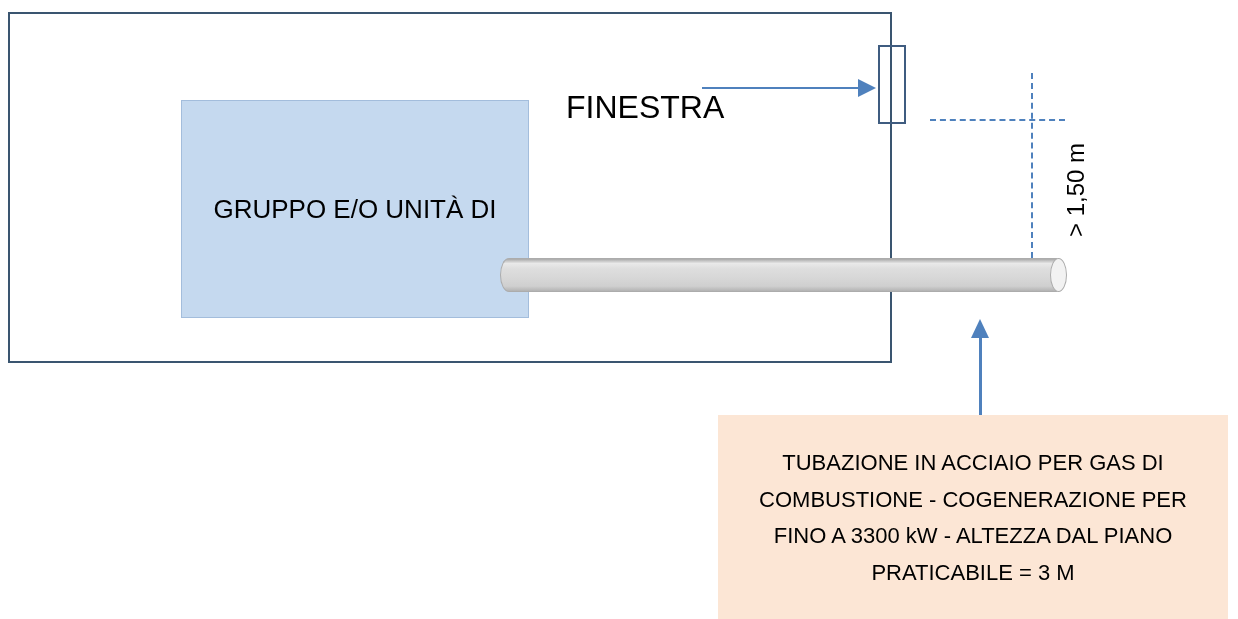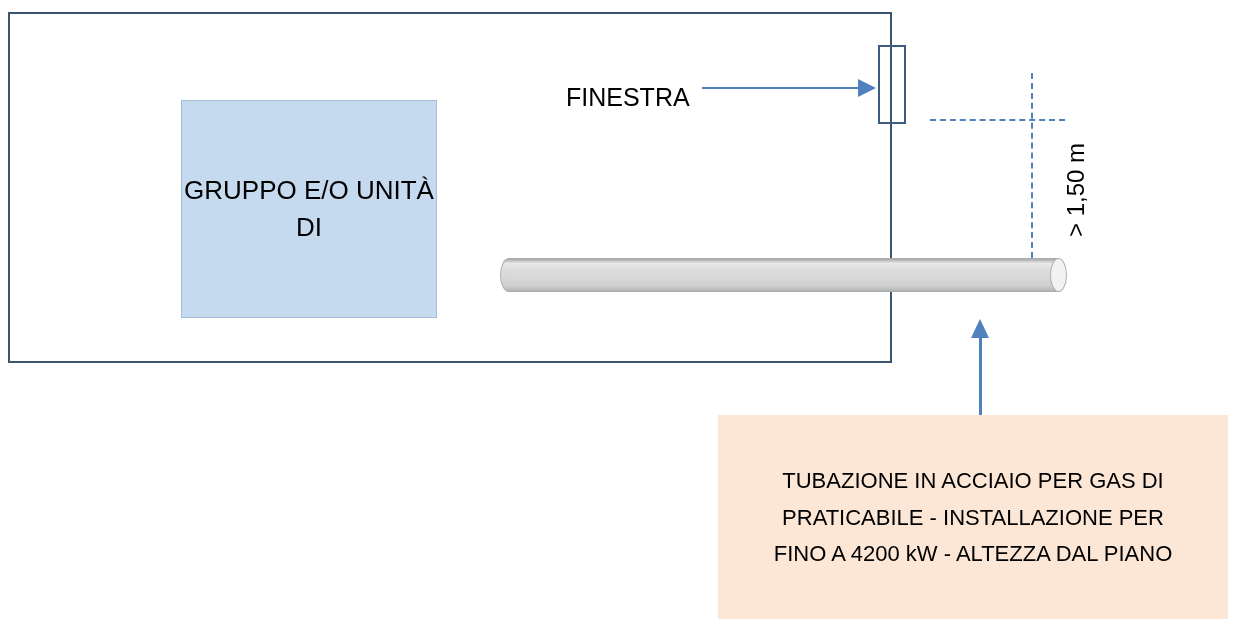--- a/index.html
+++ b/index.html
@@ -22,38 +22,38 @@
     left: 8px; top: 12px;
     width: 884px; height: 351px;
     border: 2px solid var(--room_border);
     box-sizing: border-box;
     background: transparent;
   }
   
   .unit-box {
     position: absolute;
     left: 181px; top: 100px;
-    width: 256px; height: 218px;
+    width: 348px; height: 218px;
     background: var(--unit_fill);
     border: 1px solid var(--unit_border);
     box-sizing: border-box;
     display: flex;
     flex-direction: column;
     align-items: center;
     justify-content: center;
     text-align: center;
     font-size: 26px;
     line-height: 37px;
     color: var(--text);
   }
   
   .finestra-label {
     position: absolute;
-    left: 566px; top: 83px;
-    font-size: 25px;
+    left: 566px; top: 89px;
+    font-size: 32px;
     color: var(--text);
     white-space: nowrap;
   }
   
   .finestra-arrow-line {
     position: absolute;
     left: 702px; top: 87px;
     width: 157px; height: 2px;
     background: var(--accent_blue);
   }
@@ -178,17 +178,18 @@
   <div class="distance-label">&gt; 1,50 m</div>
 
   <div class="pipe-body"></div>
   <div class="pipe-cap"></div>
 
   <div class="pipe-arrow-shaft"></div>
   <div class="pipe-arrowhead"></div>
 
   <div class="note-box">
     <div class="note-line">TUBAZIONE IN ACCIAIO PER GAS DI</div>
-    <div class="note-line">PRATICABILE - INSTALLAZIONE PER</div>
-    <div class="note-line">FINO A 4200 kW - ALTEZZA DAL PIANO</div>
+    <div class="note-line">COMBUSTIONE - COGENERAZIONE PER</div>
+    <div class="note-line">FINO A 3300 kW - ALTEZZA DAL PIANO</div>
+    <div class="note-line">PRATICABILE = 3 M</div>
   </div>
 
 </div>
 
 </body></html>

